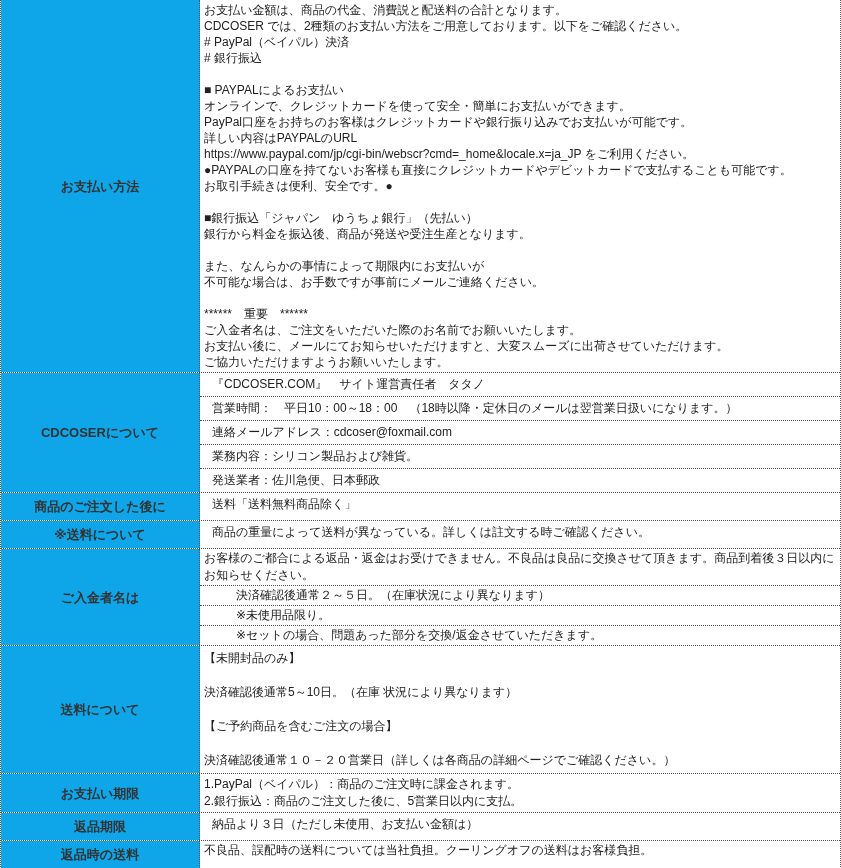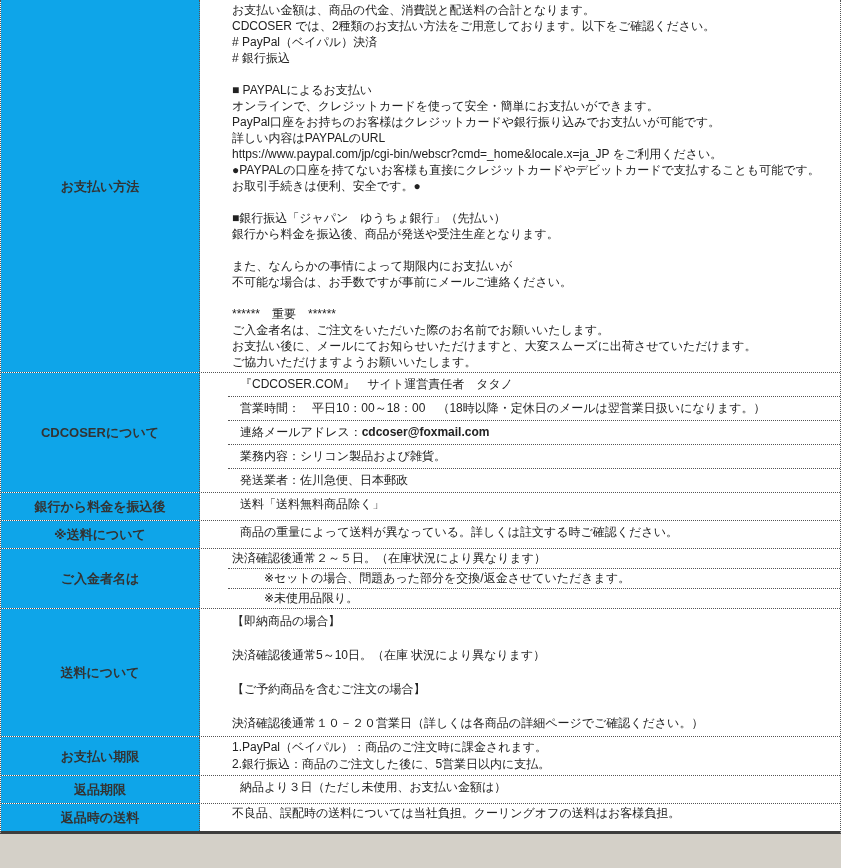--- a/index.html
+++ b/index.html
@@ -39,21 +39,20 @@
     font-weight: bold;
     font-size: 13px;
     color: #333333;
     padding: 5px 4px;
   }
   .content-cell {
     flex: 1;
     display: flex;
     flex-direction: column;
     background: #ffffff;
-    margin-left: 28px;
   }
   .text-block {
     padding: 2px 4px;
     white-space: pre-wrap;
     word-break: break-all;
   }
   .sub-row {
     padding: 3px 12px;
     white-space: pre-wrap;
     word-break: break-all;
@@ -62,21 +61,21 @@
     border-top: 1px dotted #555;
   }
   .sub-row.tight {
     padding: 1px 4px;
   }
   .sub-row.tight + .sub-row.tight {
     border-top: 1px dotted #555;
     padding-left: 36px;
   }
   .email {
-    font-weight: bold;
+    font-weight: normal;
   }
   .pm-content { line-height: 16px; }
   .delivery-content { padding: 4px; }
 </style>
 </head>
 <body>
 
 <div class="page">
 
   <div class="section">
@@ -113,46 +112,47 @@
     <div class="content-cell">
       <div class="sub-row">『CDCOSER.COM』　サイト運営責任者　タタノ</div>
       <div class="sub-row">営業時間：　平日10：00～18：00　（18時以降・定休日のメールは翌営業日扱いになります。）</div>
       <div class="sub-row"><span>連絡メールアドレス：</span><span class="email">cdcoser@foxmail.com</span></div>
       <div class="sub-row">業務内容：シリコン製品および雑貨。</div>
       <div class="sub-row">発送業者：佐川急便、日本郵政</div>
     </div>
   </div>
 
   <div class="section">
-    <div class="label-cell">銀行から料金を振込後</div>
+    <div class="label-cell">商品のご注文した後に</div>
     <div class="content-cell">
       <div class="sub-row">送料「送料無料商品除く」</div>
     </div>
   </div>
 
   <div class="section">
     <div class="label-cell">※送料について</div>
     <div class="content-cell">
       <div class="sub-row">商品の重量によって送料が異なっている。詳しくは註文する時ご確認ください。</div>
     </div>
   </div>
 
   <div class="section">
     <div class="label-cell">ご入金者名は</div>
     <div class="content-cell">
+      <div class="sub-row tight">お客様のご都合による返品・返金はお受けできません。不良品は良品に交換させて頂きます。商品到着後３日以内にお知らせください。</div>
       <div class="sub-row tight">決済確認後通常２～５日。（在庫状況により異なります）</div>
+      <div class="sub-row tight">※未使用品限り。</div>
       <div class="sub-row tight">※セットの場合、問題あった部分を交換/返金させていただきます。</div>
-      <div class="sub-row tight">※未使用品限り。</div>
     </div>
   </div>
 
   <div class="section">
     <div class="label-cell">送料について</div>
     <div class="content-cell">
-      <div class="text-block delivery-content">【即納商品の場合】
+      <div class="text-block delivery-content">【未開封品のみ】
 
 決済確認後通常5～10日。（在庫 状況により異なります）
 
 【ご予約商品を含むご注文の場合】
 
 決済確認後通常１０－２０営業日（詳しくは各商品の詳細ページでご確認ください。）</div>
     </div>
   </div>
 
   <div class="section">

